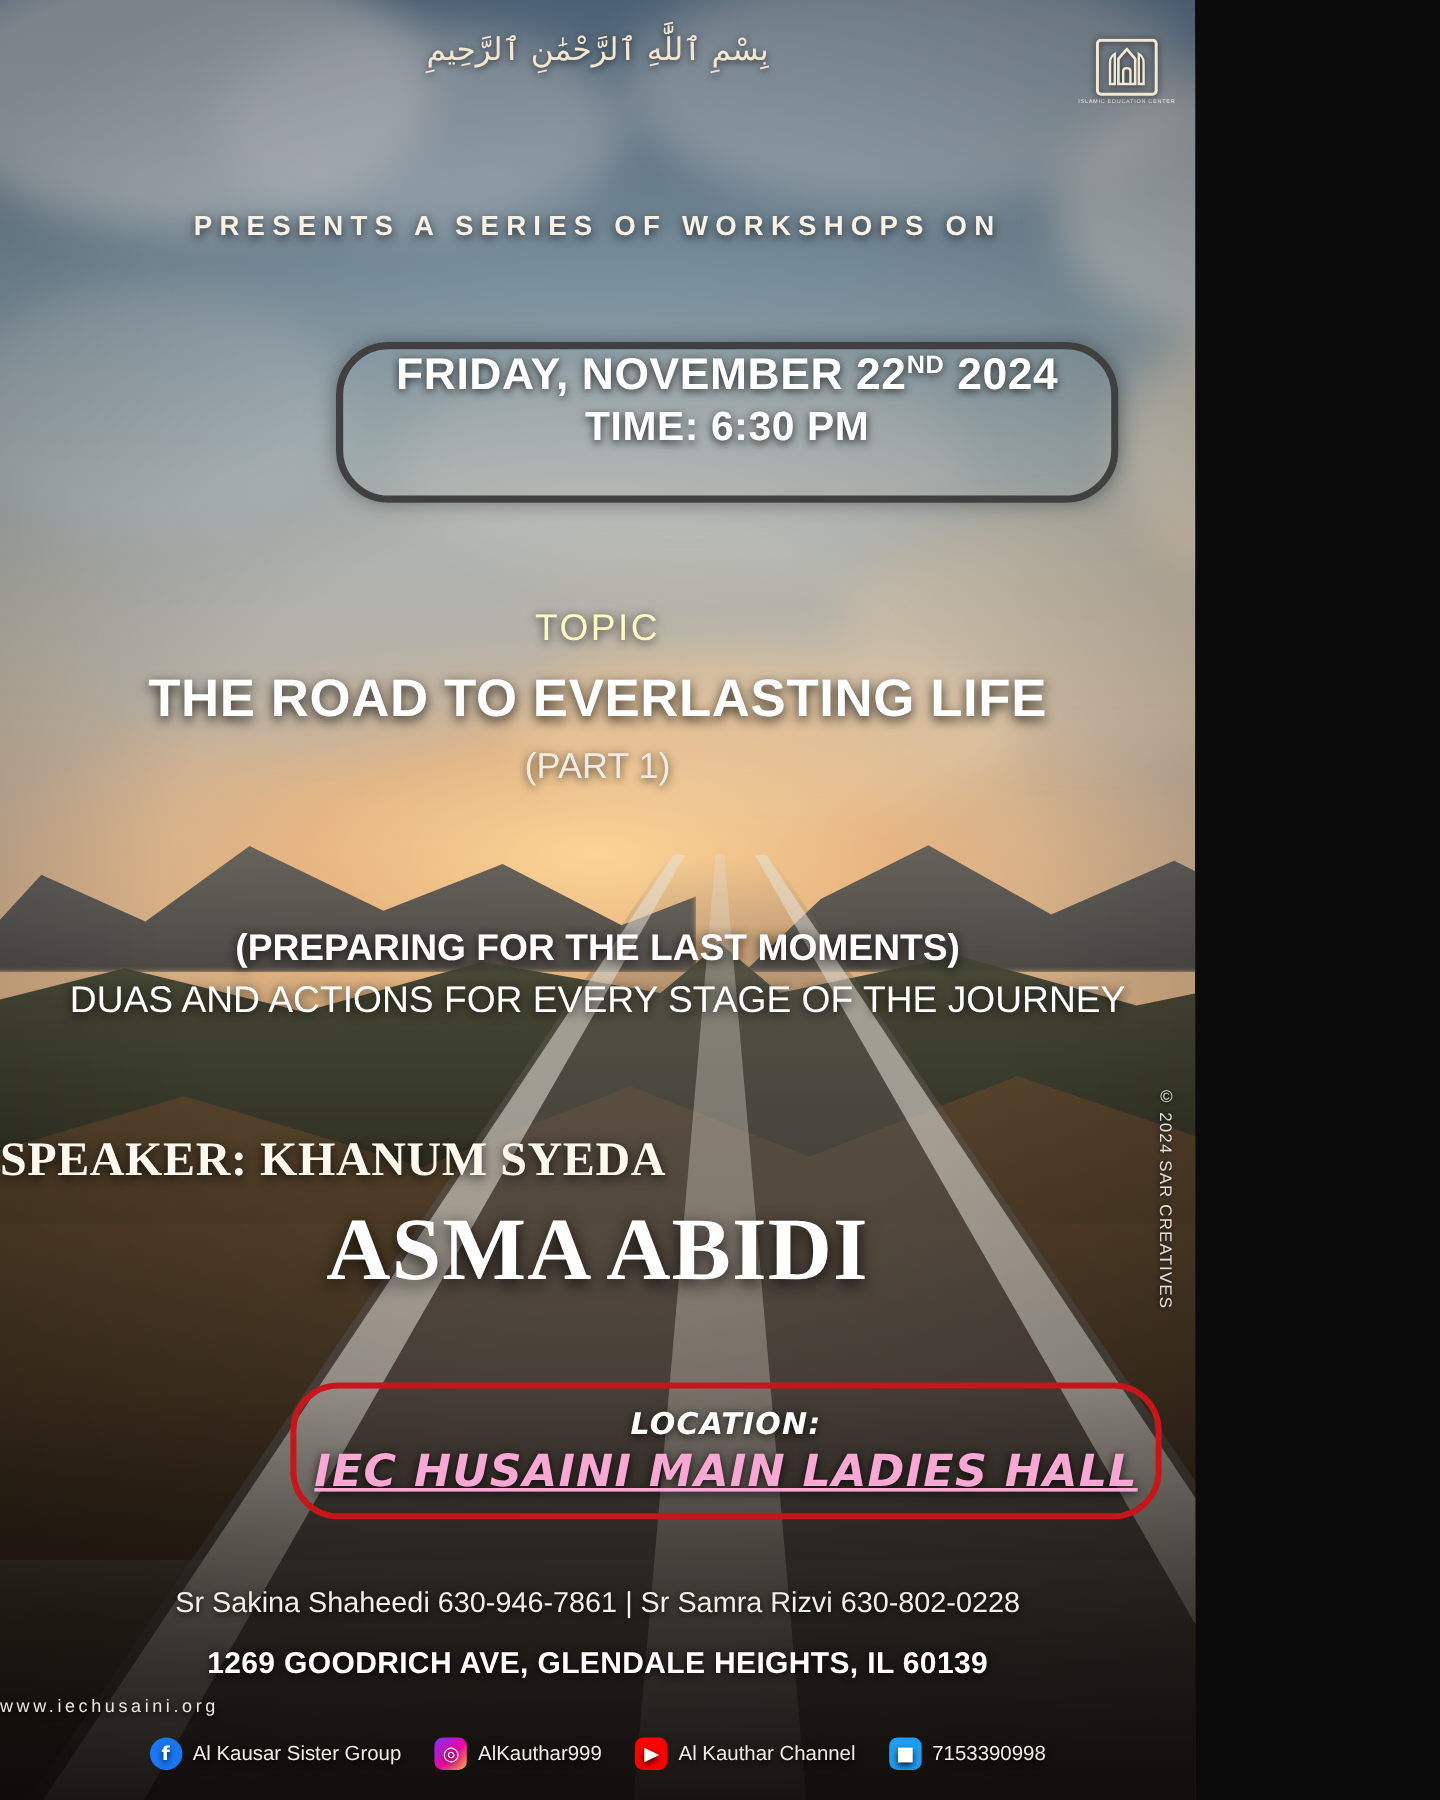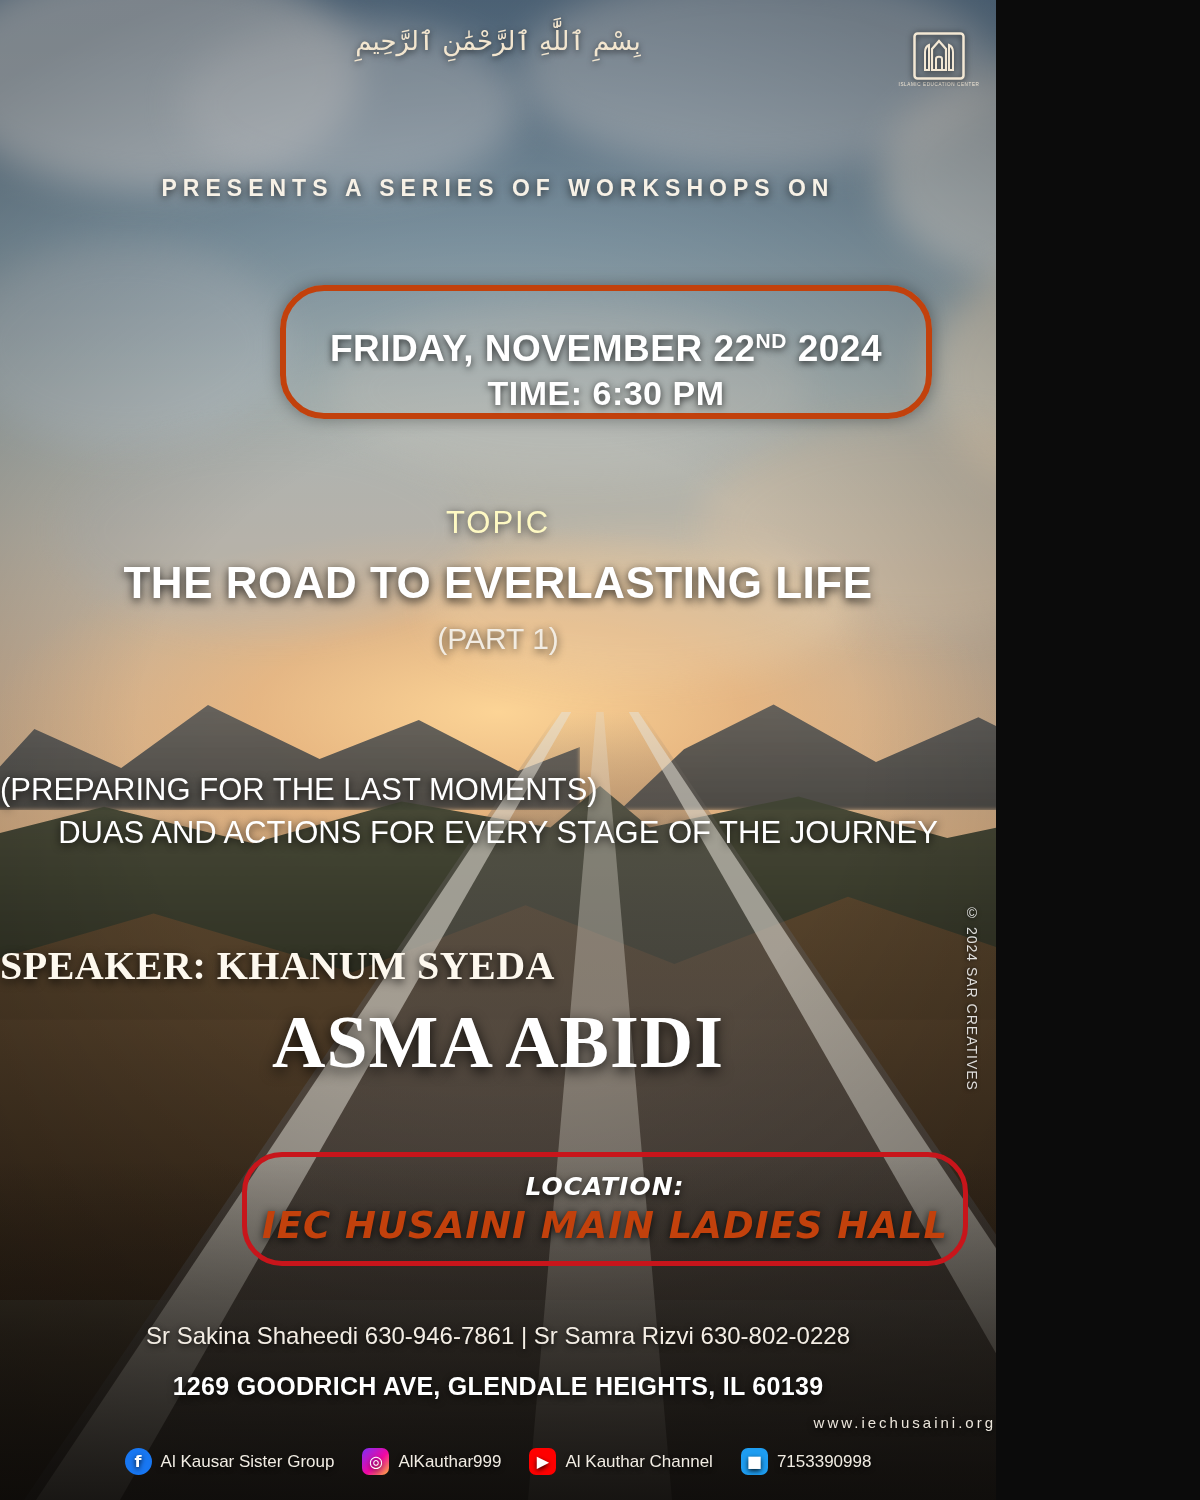--- a/index.html
+++ b/index.html
@@ -154,24 +154,24 @@
     text-align: center;
     font-size: 23px;
     font-weight: bold;
     letter-spacing: 6px;
     color: #f7f1e6;
     text-shadow: 0 2px 8px rgba(0,0,0,0.7);
   }
 
   .date-box {
     position: absolute; top: 285px; left: 280px; width: 640px; height: 122px;
-    border: 6px solid #c2410c;
+    border: 6px solid #404040;
     border-radius: 44px;
     box-shadow: 0 0 16px rgba(0,0,0,0.35);
-    display: flex; flex-direction: column; align-items: center; justify-content: flex-end;
+    display: flex; flex-direction: column; align-items: center; justify-content: flex-start;
   }
   .date-line1 {
     font-size: 37px; font-weight: bold; letter-spacing: 0.5px;
     color: #ffffff; text-shadow: 0 2px 7px rgba(0,0,0,0.75);
   }
   .date-line1 sup { font-size: 21px; vertical-align: super; }
   .date-line2 {
     font-size: 34px; font-weight: bold; letter-spacing: 0.5px; margin-top: 4px;
     color: #ffffff; text-shadow: 0 2px 7px rgba(0,0,0,0.75);
   }
@@ -186,23 +186,24 @@
     font-size: 44px; font-weight: bold; letter-spacing: 0.5px; color: #ffffff;
     text-shadow: 0 3px 10px rgba(0,0,0,0.8);
   }
   .topic-part {
     position: absolute; top: 622px; left: 0; right: 0; text-align: center;
     font-size: 30px; color: #f2ece2;
     text-shadow: 0 2px 8px rgba(0,0,0,0.75);
   }
 
   .subtitle1 {
-    position: absolute; top: 772px; left: 0; right: 0; 
+    position: absolute; top: 772px; left: 0; right: 0; text-align: center;
     font-size: 31px; color: #ffffff;
     text-shadow: 0 2px 9px rgba(0,0,0,0.85);
+    font-weight: bold;
   }
   .subtitle2 {
     position: absolute; top: 815px; left: 0; right: 0; text-align: center;
     font-size: 31px; color: #ffffff;
     text-shadow: 0 2px 9px rgba(0,0,0,0.85);
   }
 
   .speaker-label {
     position: absolute; top: 942px; left: 0; right: 0; text-align: left;
     font-family: "Liberation Serif", serif;
@@ -223,41 +224,42 @@
     display: flex; flex-direction: column; align-items: center; justify-content: center;
   }
   .location-label {
     font-family: "DejaVu Sans", sans-serif;
     font-size: 25px; font-weight: bold; letter-spacing: 1px; color: #ffffff;
     text-shadow: 0 2px 7px rgba(0,0,0,0.8);
     font-style: italic;
   }
   .location-value {
     font-family: "DejaVu Sans", sans-serif;
-    font-size: 37px; font-weight: bold; letter-spacing: 1px; color: #c2410c;
+    font-size: 37px; font-weight: bold; letter-spacing: 1px; color: #f9a8d4;
     text-shadow: 0 2px 8px rgba(0,0,0,0.8);
     margin-top: 3px;
     font-style: italic;
+    text-decoration: underline;
   }
 
   .contact-head {
     position: absolute; top: 1292px; left: 0; right: 0; text-align: center;
     font-size: 22px; color: #efe9df; text-shadow: 0 2px 6px rgba(0,0,0,0.85);
   }
   .contact-line {
     position: absolute; top: 1322px; left: 0; right: 0; text-align: center;
     font-size: 24px; color: #f3ede4; text-shadow: 0 2px 6px rgba(0,0,0,0.85);
   }
   .address {
     position: absolute; top: 1372px; left: 0; right: 0; text-align: center;
     font-size: 25px; font-weight: bold; letter-spacing: 0.3px; color: #ffffff;
     text-shadow: 0 2px 7px rgba(0,0,0,0.85);
   }
   .website {
-    position: absolute; top: 1414px; left: 0; right: 0; text-align: right;
+    position: absolute; top: 1414px; left: 0; right: 0; text-align: left;
     font-size: 15px; letter-spacing: 3px; color: #ece6dc;
     text-shadow: 0 2px 6px rgba(0,0,0,0.85);
   }
 
   .socials {
     position: absolute; top: 1448px; left: 0; right: 0;
     display: flex; align-items: center; justify-content: center; gap: 28px;
   }
   .social {
     display: flex; align-items: center; gap: 9px;

